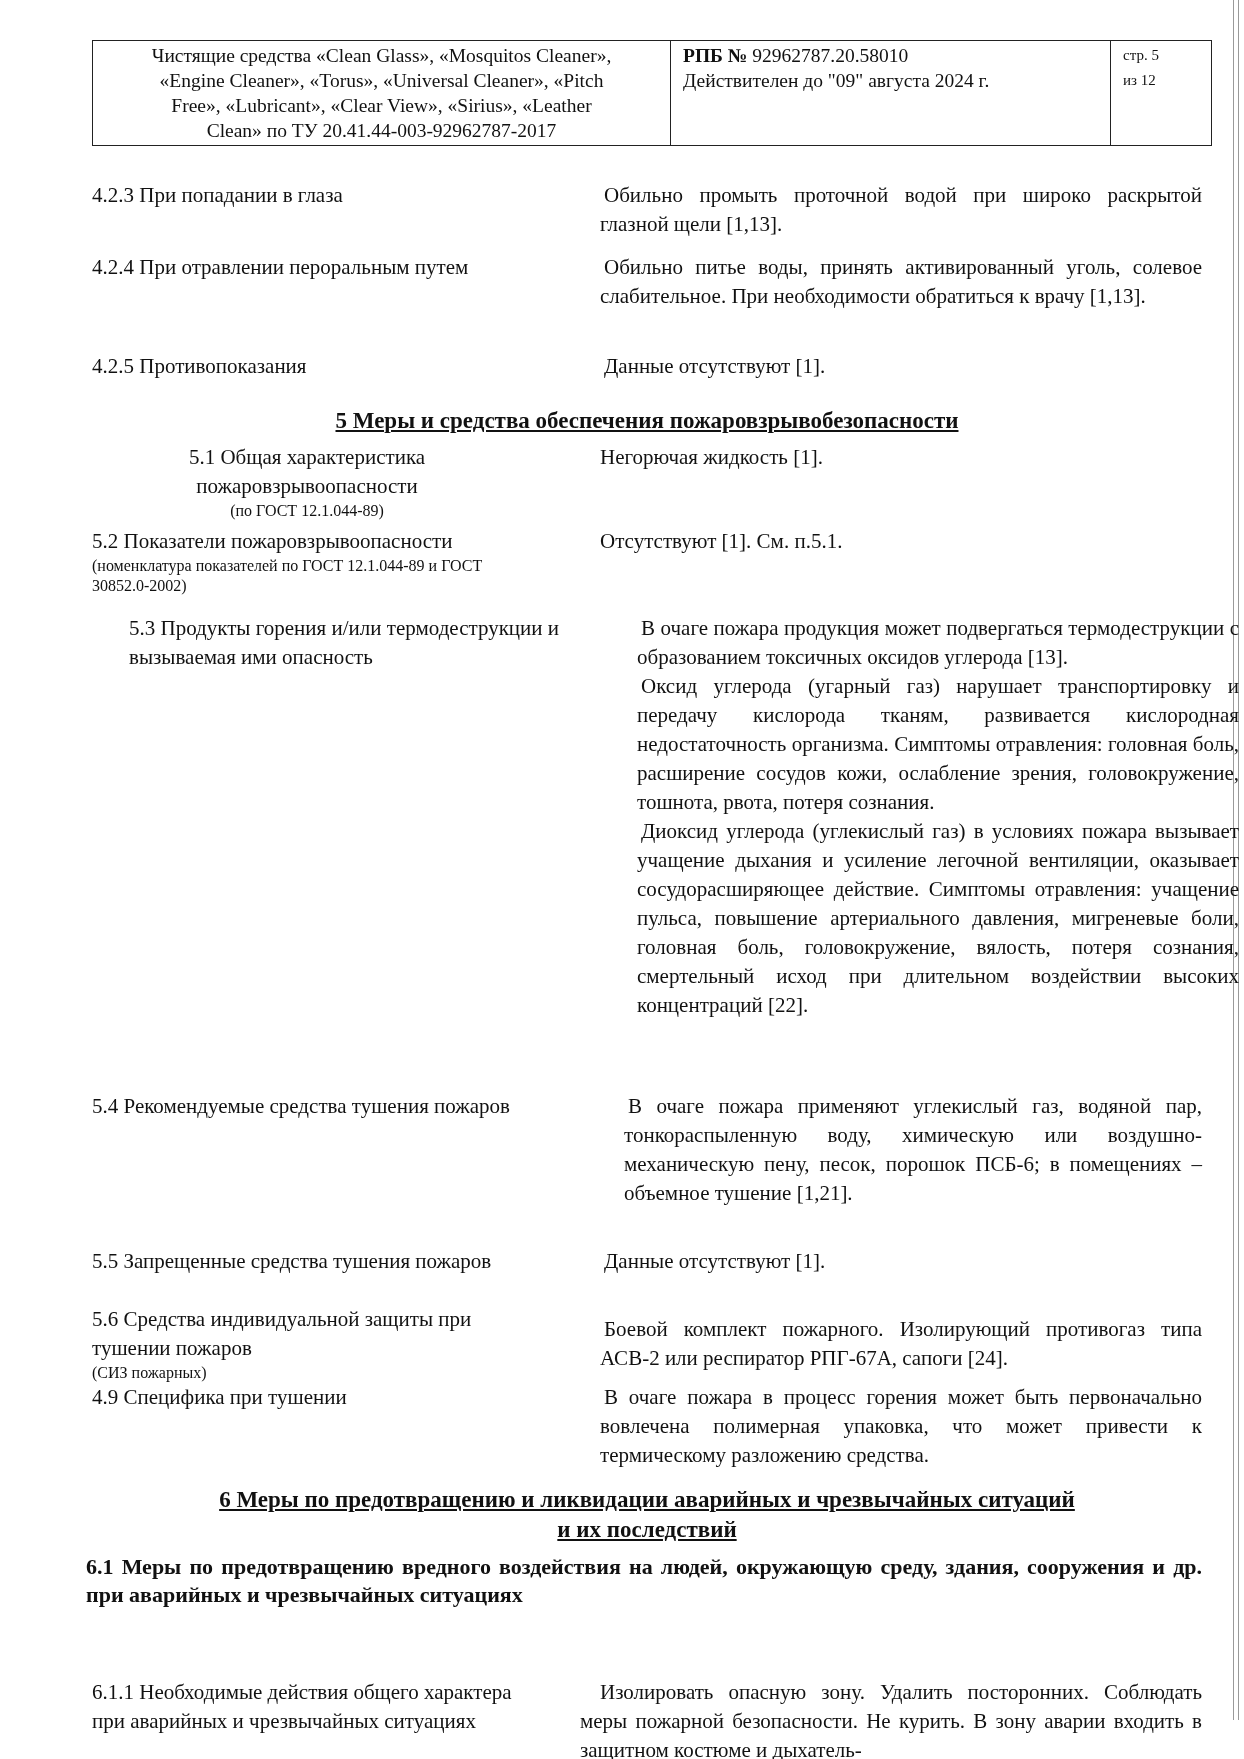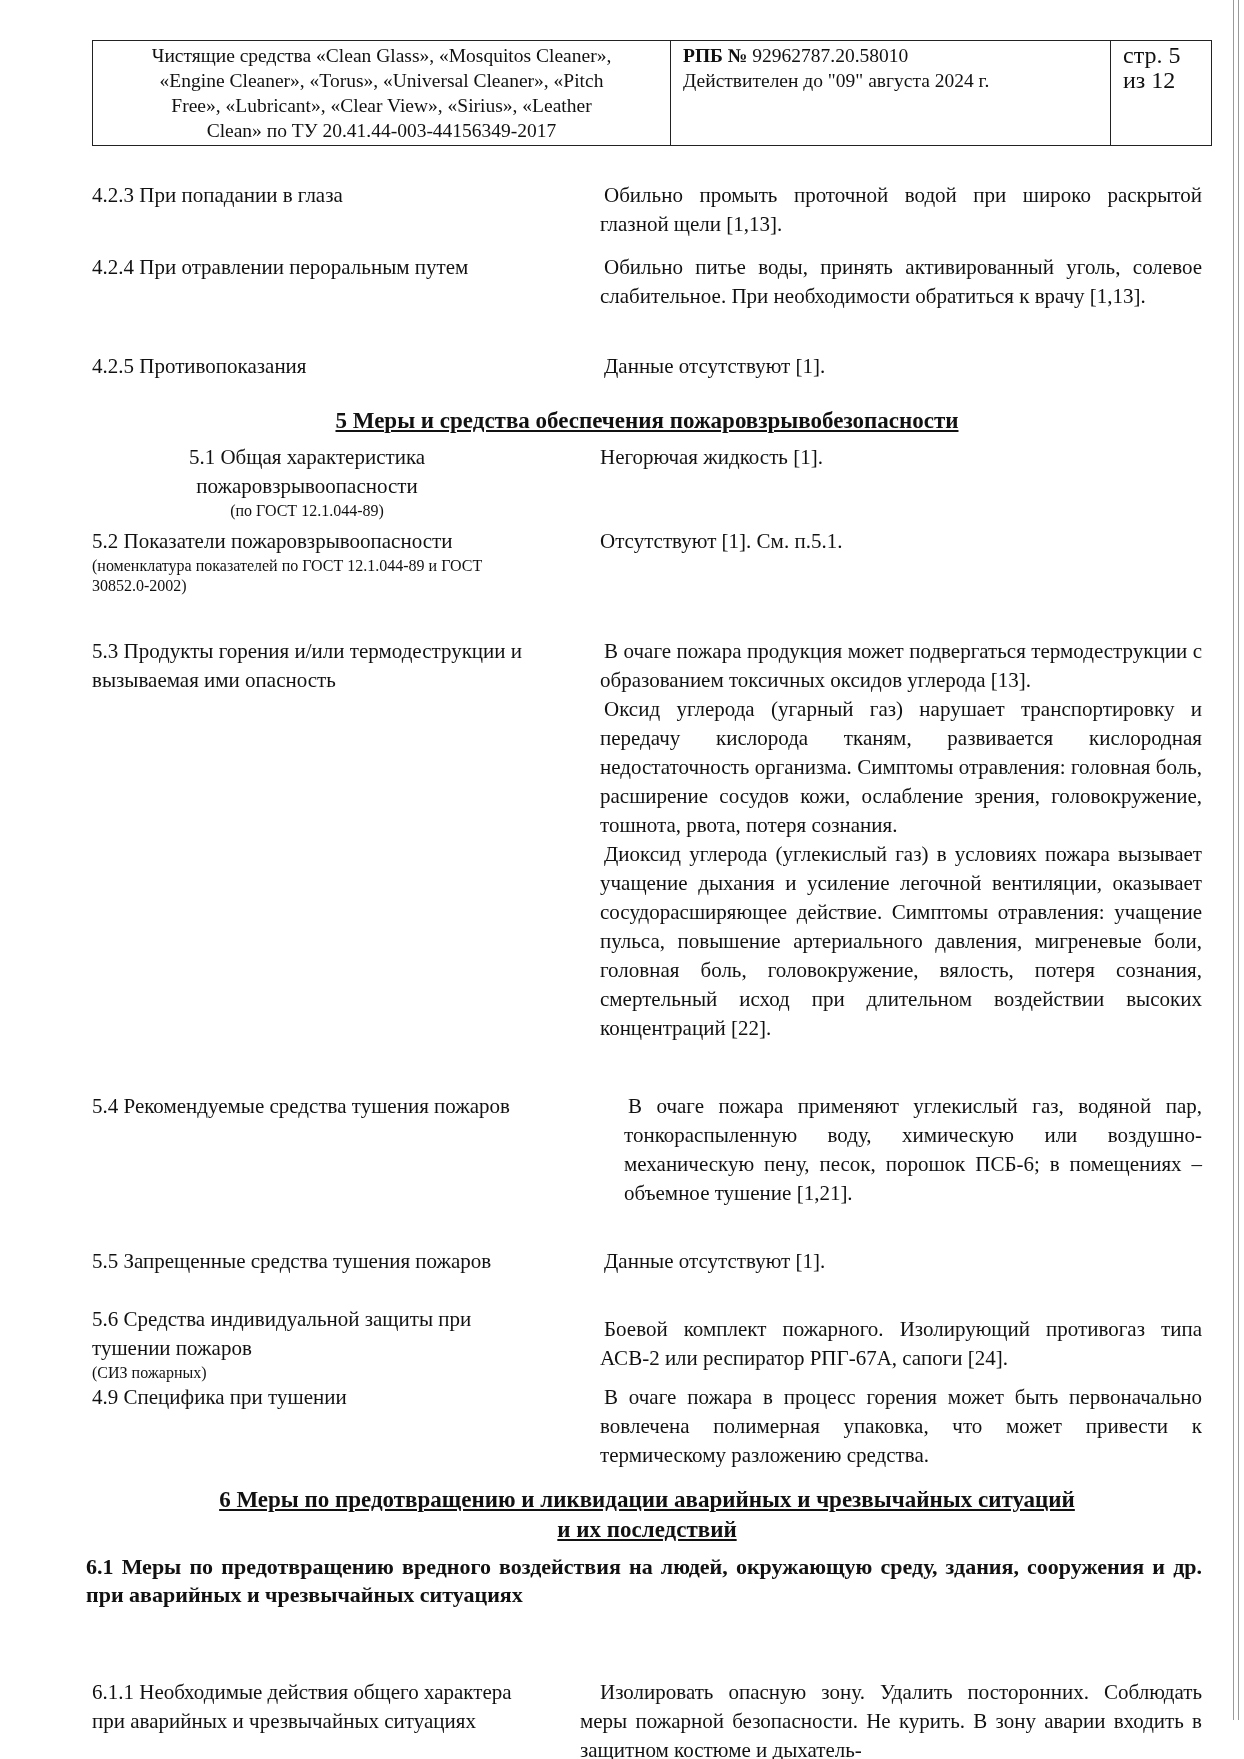--- a/index.html
+++ b/index.html
@@ -17,21 +17,21 @@
     border: 1.5px solid #222; display: flex; box-sizing: border-box;
   }
   .hdr .c1 {
     width: 578px; border-right: 1.5px solid #222; text-align: center;
     font-size: 19.5px; line-height: 25px; padding-top: 2px; box-sizing: border-box;
   }
   .hdr .c2 {
     width: 440px; border-right: 1.5px solid #222; padding: 2px 0 0 12px;
     font-size: 19.5px; line-height: 25px; box-sizing: border-box;
   }
-  .hdr .c3 { flex: 1; padding: 2px 0 0 12px; font-size: 24px; line-height: 25px; }
+  .hdr .c3 { flex: 1; padding: 2px 0 0 12px; font-size: 15px; line-height: 25px; }
   b { font-weight: bold; }
   .row { position: absolute; left: 92px; width: 1110px; display: flex; }
   .lc { width: 488px; font-size: 21px; line-height: 29px; }
   .rc { flex: 1; font-size: 21px; line-height: 29px; text-align: justify; padding-left: 20px; }
   .small { font-size: 16px; line-height: 20px; }
   .h-sec {
     position: absolute; left: 92px; width: 1110px; text-align: center;
     font-weight: bold; font-size: 23px; line-height: 30px; text-decoration: underline;
   }
   .h-sub {
@@ -44,21 +44,21 @@
 </head>
 <body>
 
 <div class="scanline"></div>
 
 <div class="hdr">
   <div class="c1">
     <div>Чистящие средства «Clean Glass», «Mosquitos Cleaner»,</div>
     <div>«Engine Cleaner», «Torus», «Universal Cleaner», «Pitch</div>
     <div>Free», «Lubricant», «Clear View», «Sirius», «Leather</div>
-    <div>Clean» по ТУ 20.41.44-003-44156349-2017</div>
+    <div>Clean» по ТУ 20.41.44-003-92962787-2017</div>
   </div>
   <div class="c2">
     <div><b>РПБ №</b> <span>92962787.20.58010</span></div>
     <div>Действителен до "09" августа 2024 г.</div>
   </div>
   <div class="c3">
     <div>стр. 5</div>
     <div>из 12</div>
   </div>
 </div>
@@ -87,21 +87,21 @@
 </div>
 
 <div class="row" style="top:527px;">
   <div class="lc" style="width:470px;margin-right:18px;">
     <div>5.2 Показатели пожаровзрывоопасности</div>
     <div class="small" style="width:410px;">(номенклатура показателей по ГОСТ 12.1.044-89 и ГОСТ 30852.0-2002)</div>
   </div>
   <div class="rc">Отсутствуют [1]. См. п.5.1.</div>
 </div>
 
-<div class="row" style="top:637px;">
+<div class="row" style="top:614px;margin-left:37px;">
   <div class="lc" style="width:440px;margin-right:48px;">5.3 Продукты горения и/или термодеструкции и вызываемая ими опасность</div>
   <div class="rc">
     <span class="p ind">В очаге пожара продукция может подвергаться термодеструкции с образованием токсичных оксидов углерода [13].</span>
     <span class="p ind">Оксид углерода (угарный газ) нарушает транспортировку и передачу кислорода тканям, развивается кислородная недостаточность организма. Симптомы отравления: головная боль, расширение сосудов кожи, ослабление зрения, головокружение, тошнота, рвота, потеря сознания.</span>
     <span class="p ind">Диоксид углерода (углекислый газ) в условиях пожара вызывает учащение дыхания и усиление легочной вентиляции, оказывает сосудорасширяющее действие. Симптомы отравления: учащение пульса, повышение артериального давления, мигреневые боли, головная боль, головокружение, вялость, потеря сознания, смертельный исход при длительном воздействии высоких концентраций [22].</span>
   </div>
 </div>
 
 <div class="row" style="top:1092px;gap:24px;">
   <div class="lc" style="width:430px;margin-right:58px;">5.4 Рекомендуемые средства тушения пожаров</div>

